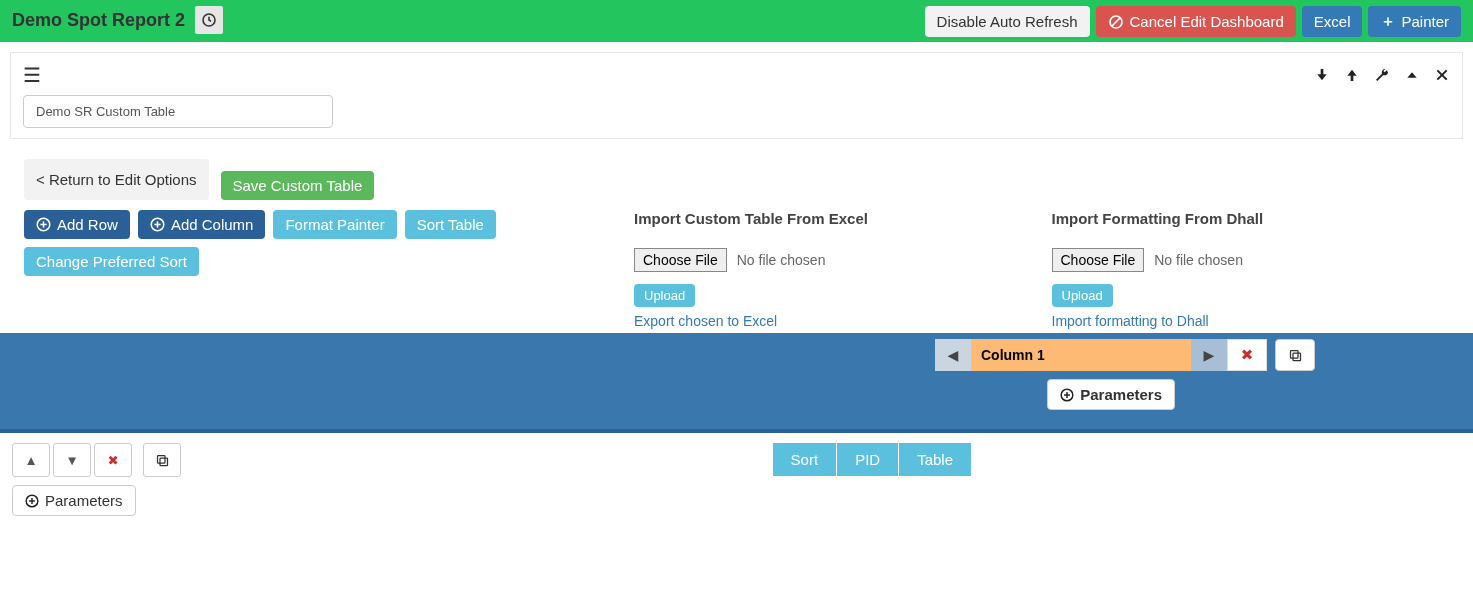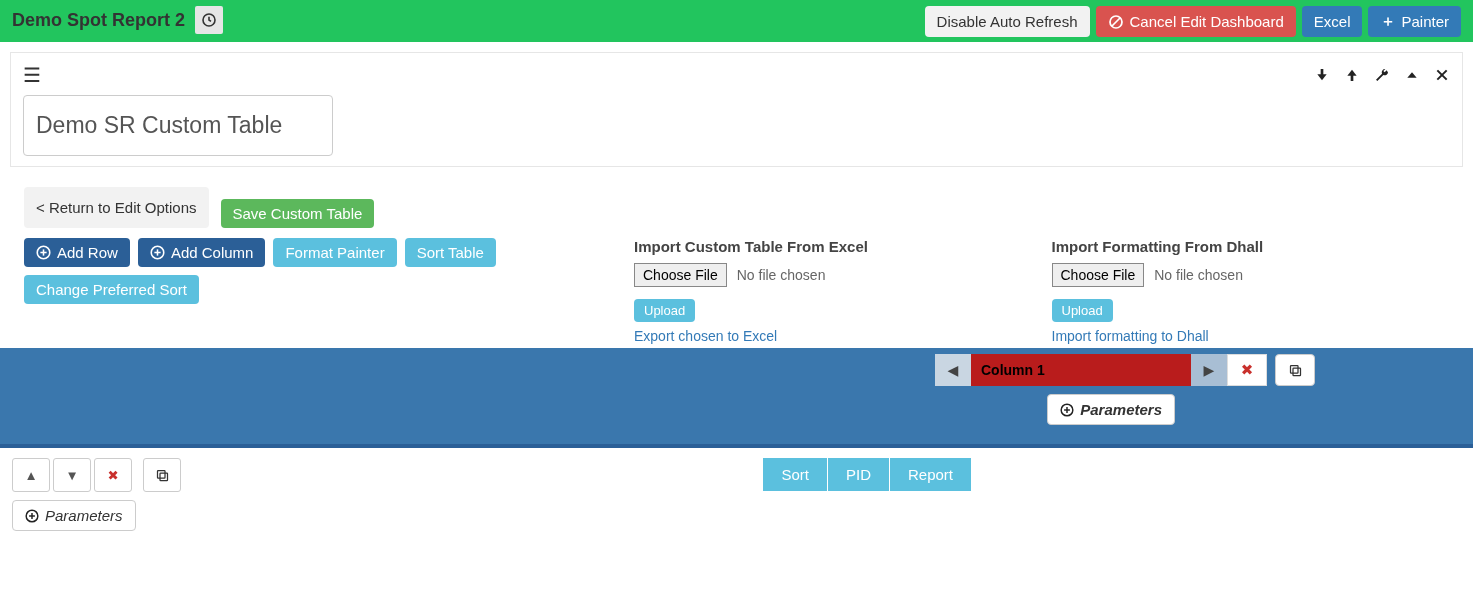--- a/index.html
+++ b/index.html
@@ -8,45 +8,45 @@
   .title { font-weight: 700; font-size: 18px; display: flex; align-items: center; gap: 10px; }
   .title .history-btn { background: #e6e6e6; width: 28px; height: 28px; display: flex; align-items: center; justify-content: center; border-radius: 2px; cursor: pointer; }
   .spacer { flex: 1; }
   .btn { display: inline-flex; align-items: center; gap: 6px; padding: 6px 12px; border: none; border-radius: 4px; font-size: 15px; cursor: pointer; white-space: nowrap; }
   .btn-default { background: #f2f2f2; color: #333; }
   .btn-danger { background: #d9534f; color: #fff; }
   .btn-primary { background: #337ab7; color: #fff; }
   .btn-info { background: #5bc0de; color: #fff; }
   .btn-success { background: #5cb85c; color: #fff; margin-top: 12px; }
   .btn-darkblue { background: #2b5f97; color: #fff; }
-  .btn-white { background: #fff; color: #333; border: 1px solid #ccc; font-style: italic; }
+  .btn-white { background: #fff; color: #333; border: 1px solid #ccc; }
   .btn-sm { font-size: 13px; padding: 4px 10px; }
   .topbar .btn-group { display: flex; gap: 6px; }
   .panel { border: 1px solid #e6e6e6; margin: 10px; padding: 10px 12px; background: #fff; }
   .panel-head { display: flex; align-items: center; }
   .hambrg { font-size: 20px; cursor: pointer; }
   .panel-icons { margin-left: auto; display: flex; gap: 14px; font-size: 18px; }
   .panel-icons span { cursor: pointer; }
-  .widget-name { margin-top: 8px; width: 310px; padding: 16px 12px; font-size: 23px; color: #555; border: 1px solid #ccc; border-radius: 4px; }
+  .widget-name { margin-top: 8px; width: 310px; padding: 8px 12px; font-size: 13px; color: #555; border: 1px solid #ccc; border-radius: 4px; }
   .content { padding: 10px 24px 0 24px; }
   .row1 { display: flex; gap: 12px; margin-bottom: 10px; }
   .row2 { display: flex; gap: 8px; flex-wrap: wrap; }
   .cols3 { display: flex; gap: 20px; margin-top: 4px; }
   .col { flex: 1; }
   .col.main-actions { flex: 0 0 590px; }
-  .section-label { font-weight: 700; color: #444; margin-bottom: 8px; font-size: 15px; }
+  .section-label { font-weight: 700; color: #444; margin-bottom: 21px; font-size: 15px; }
   .file-row { display: flex; align-items: center; gap: 10px; margin-bottom: 12px; }
   .choose-file { background: #efefef; border: 1px solid #888; padding: 3px 8px; font-size: 14px; cursor: pointer; }
   .no-file { color: #666; }
   .link { color: #337ab7; cursor: pointer; display: inline-block; margin-top: 6px; }
   .bluebar { background: #3a77ad; margin: 4px 0 0 0; padding: 6px 8px 10px 8px; min-height: 100px; display: flex; flex-direction: column; align-items: flex-end; gap: 8px; border-bottom: 4px solid #2b5f97; }
   .col-nav { display: flex; align-items: stretch; }
   .nav-btn { width: 36px; background: #c9d6e2; color: #444; border: none; display: flex; align-items: center; justify-content: center; font-size: 14px; cursor: pointer; }
   .nav-btn.right { background: #a8bed4; }
-  .col-name { width: 220px; padding: 8px 10px; border: none; font-weight: 600; font-size: 14px; background: #b91c1c; }
+  .col-name { width: 220px; padding: 8px 10px; border: none; font-weight: 600; font-size: 14px; background: #fdba74; }
   .delcol { width: 40px; background: #fff; color: #c9302c; border: 1px solid #ddd; display: flex; align-items: center; justify-content: center; font-size: 15px; cursor: pointer; }
   .copycol { width: 40px; background: #fff; color: #333; border: 1px solid #ccc; border-radius: 4px; margin-left: 8px; display: flex; align-items: center; justify-content: center; font-size: 15px; cursor: pointer; }
   .col-nav-wrap { display: flex; margin-right: 150px; }
   .params-btn { margin-right: 290px; }
   .below-blue { display: flex; align-items: flex-start; padding: 10px 12px 20px 12px; }
   .row-ctrls { display: flex; gap: 3px; }
   .row-ctrls .sq { width: 38px; height: 34px; background: #fff; border: 1px solid #ccc; display: flex; align-items: center; justify-content: center; color: #555; border-radius: 3px; cursor: pointer; }
   .row-ctrls .sq.red { color: #c9302c; }
   .row-ctrls .copy { margin-left: 8px; }
   .row-params { margin-top: 8px; }
@@ -245,15 +245,15 @@
             <line x1="7" y1="12" x2="17" y2="12" stroke="#222" stroke-width="2.5"></line>
           </svg>
         </span>
       <span>Parameters</span>
     </button>
   </div>
 
   <div class="tabs">
     <button class="tab">Sort</button>
     <button class="tab">PID</button>
-    <button class="tab">Report</button>
+    <button class="tab">Table</button>
   </div>
 </div>
 
 </body></html>

